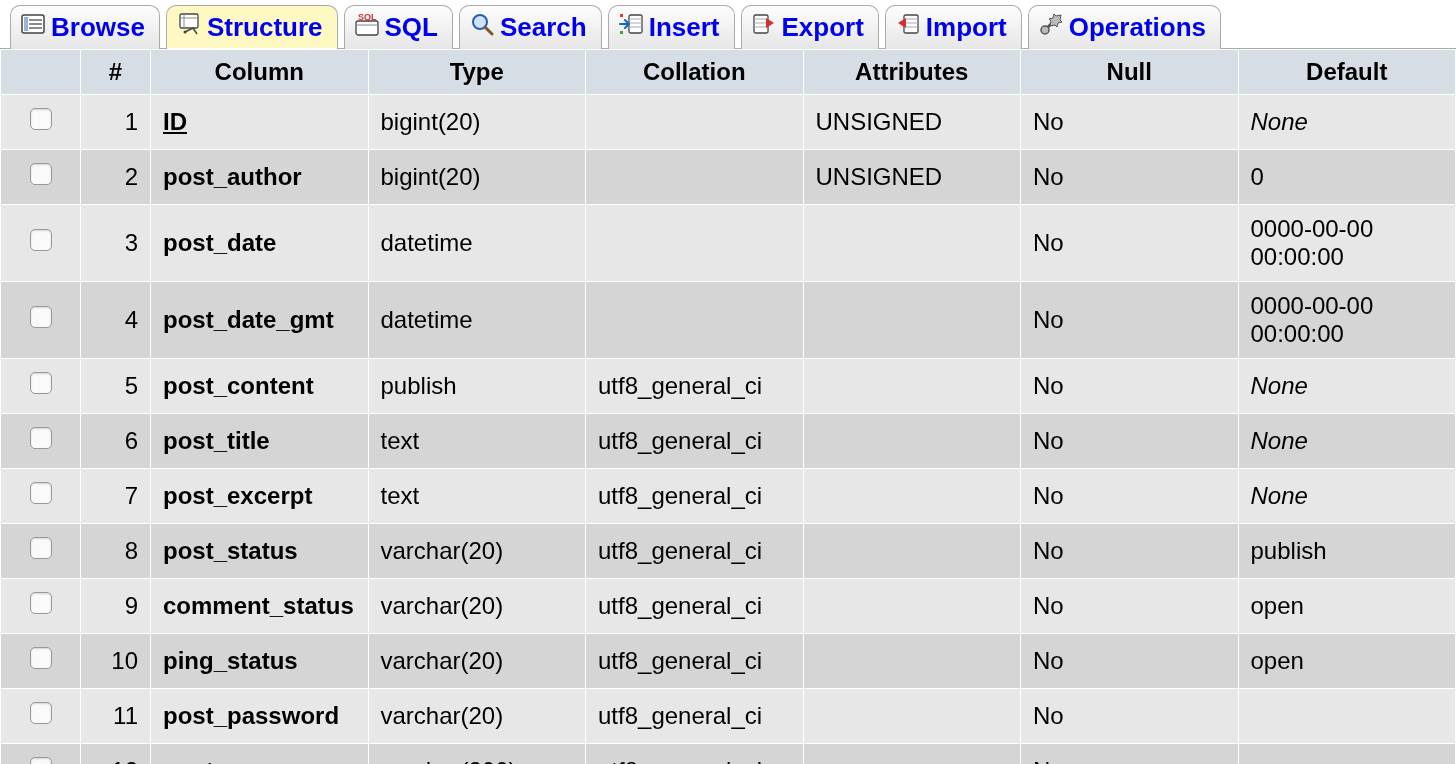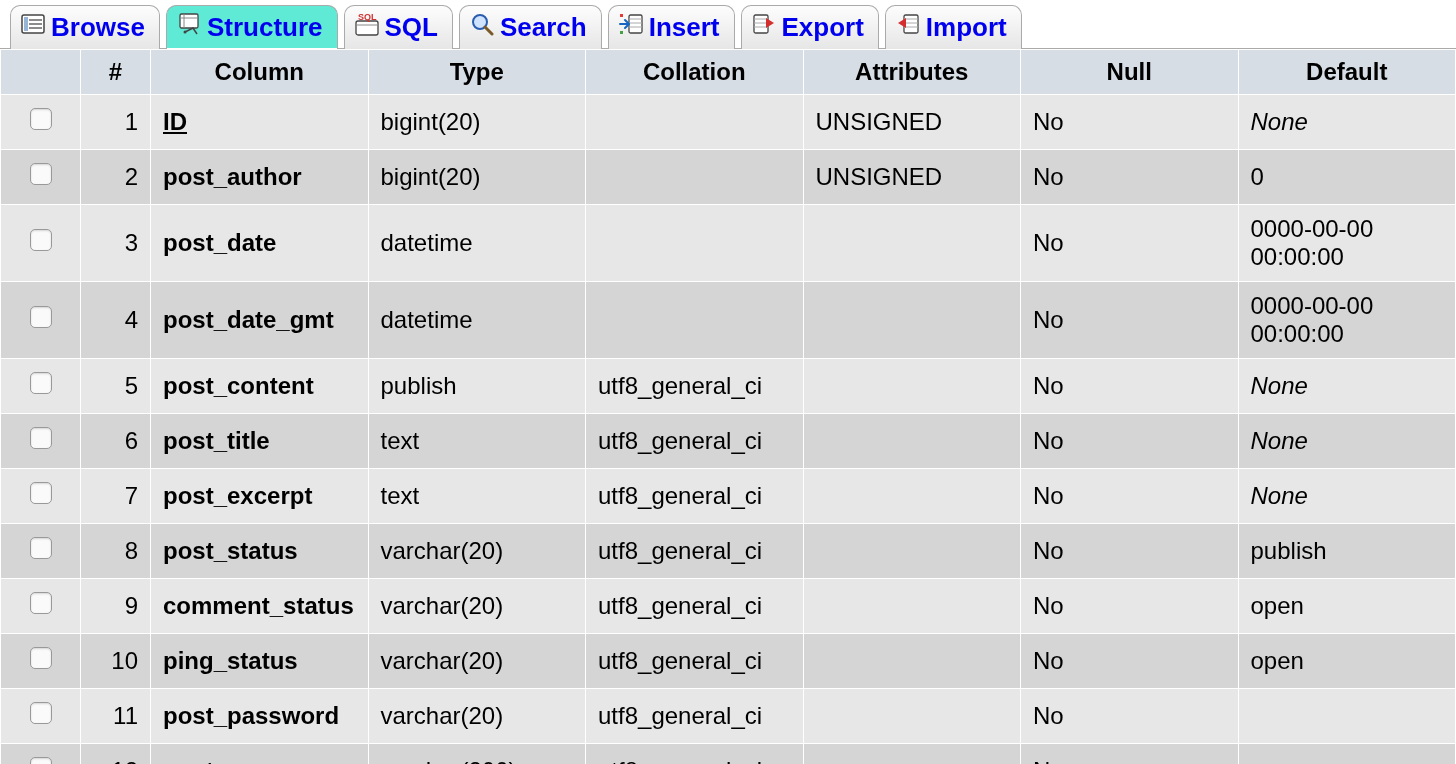--- a/index.html
+++ b/index.html
@@ -31,21 +31,21 @@
     border-radius: 10px 10px 0 0;
     background: linear-gradient(#fdfdfd, #e6e6e6);
     color: #0000ee;
     font-weight: bold;
     font-size: 26px;
     cursor: pointer;
     position: relative;
     top: 1px;
   }
   .tab.active {
-    background: #5eead4;
+    background: #fef9c3;
     box-shadow: 0 -1px 0 #fff inset;
   }
   .tab .ticon { width: 24px; height: 24px; }
 
   
   table.cols {
     width: 100%;
     border-collapse: collapse;
     table-layout: fixed;
   }
@@ -144,20 +144,28 @@
           </svg></span>
         <span>Export</span>
       </div>
       <div class="tab">
         <span><svg class="ticon" viewBox="0 0 24 24">
             <rect x="8" y="3" width="14" height="18" rx="1.5" fill="#fff" stroke="#444" stroke-width="1.3"></rect>
             <path d="M8 7h14M8 11h14M8 15h14" stroke="#aaa"></path>
             <path d="M10 6L2 11l8 5z" fill="#d32f2f"></path>
           </svg></span>
         <span>Import</span>
+      </div>
+      <div class="tab">
+        <span><svg class="ticon" viewBox="0 0 24 24">
+            <path d="M5 19L19 5" stroke="#555" stroke-width="3" stroke-linecap="round"></path>
+            <circle cx="6" cy="18" r="4" fill="#bbb" stroke="#555" stroke-width="1.5"></circle>
+            <path d="M15 2l2 2 5-1-1 5 2 2-4 1-1 4-2-2-5 1 1-5-2-2 4-1z" fill="#bbb" stroke="#555" stroke-width="1"></path>
+          </svg></span>
+        <span>Operations</span>
       </div>
     </div>
 
   <table class="cols">
     <thead>
       <tr>
         <th class="col-check"></th>
         <th class="col-num">#</th>
         <th class="left">Column</th>
         <th>Type</th>

